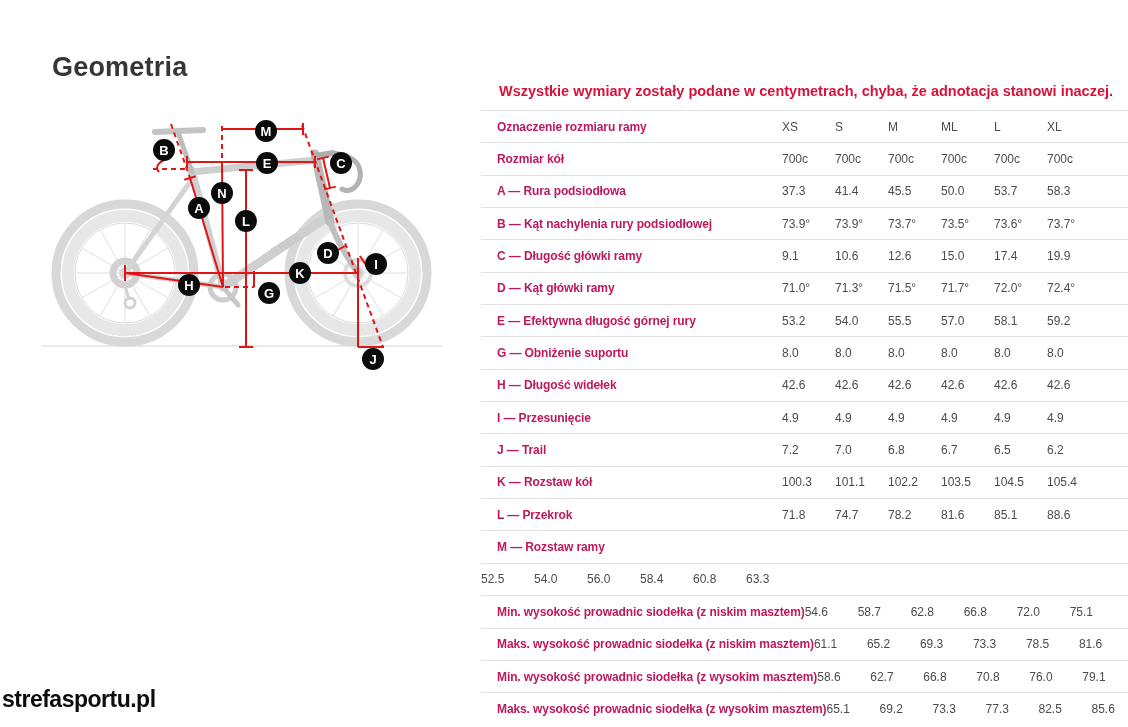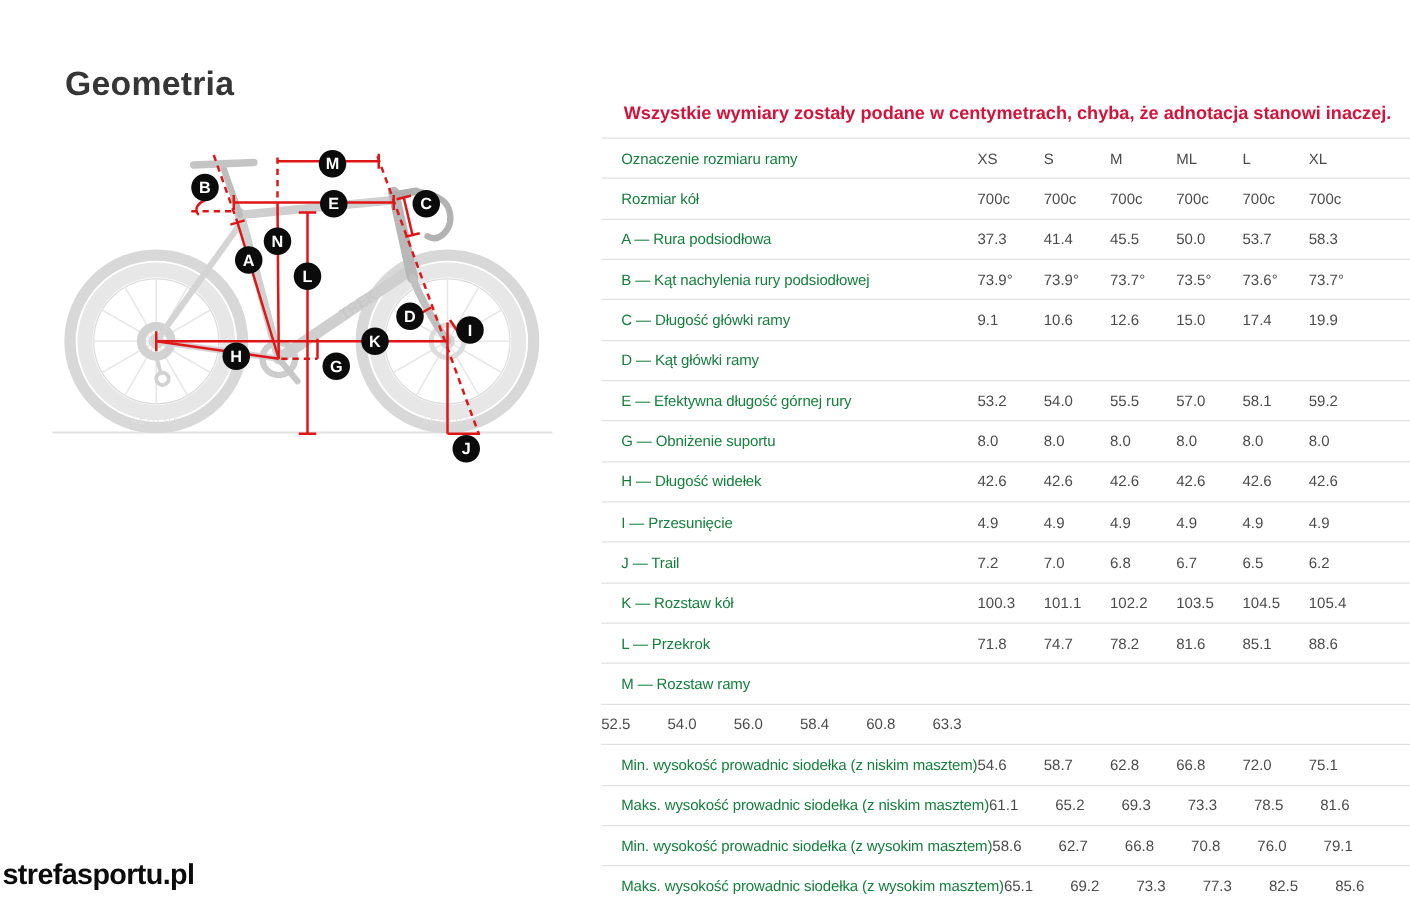--- a/index.html
+++ b/index.html
@@ -14,21 +14,21 @@
   }
   .diagram{position:absolute;left:40px;top:110px;width:420px;height:270px}
   .note{
     position:absolute;left:499px;top:83px;width:647px;
     font-size:14.5px;font-weight:bold;white-space:nowrap;
   }
   .geo-table{position:absolute;left:481px;top:110px;width:647px;font-size:12px}
   .row{display:flex;align-items:center;height:31.35px;border-top:1px solid #e2e2e2}
   .row-label{
     flex:0 0 301px;box-sizing:border-box;padding-left:16px;
-    font-weight:normal;color:#15803d;white-space:nowrap;letter-spacing:-0.1px;
+    font-weight:bold;color:#be185d;white-space:nowrap;letter-spacing:-0.1px;
   }
   .cells{display:flex;flex:1}
   .cell{flex:0 0 53px;color:#4b4b4b;white-space:nowrap}
   .watermark{
     position:absolute;left:2px;top:686px;
     font-size:23px;font-weight:bold;color:#0c0c0c;letter-spacing:-.5px;
   }
   svg text{font-family:"Liberation Sans",sans-serif}
 </style>
 </head>
@@ -205,20 +205,28 @@
           <div class="cell">9.1</div>
           <div class="cell">10.6</div>
           <div class="cell">12.6</div>
           <div class="cell">15.0</div>
           <div class="cell">17.4</div>
           <div class="cell">19.9</div>
         </div>
       </div>
       <div class="row">
         <div class="row-label">D — Kąt główki ramy</div>
+        <div class="cells">
+          <div class="cell">71.0°</div>
+          <div class="cell">71.3°</div>
+          <div class="cell">71.5°</div>
+          <div class="cell">71.7°</div>
+          <div class="cell">72.0°</div>
+          <div class="cell">72.4°</div>
+        </div>
       </div>
       <div class="row">
         <div class="row-label">E — Efektywna długość górnej rury</div>
         <div class="cells">
           <div class="cell">53.2</div>
           <div class="cell">54.0</div>
           <div class="cell">55.5</div>
           <div class="cell">57.0</div>
           <div class="cell">58.1</div>
           <div class="cell">59.2</div>

